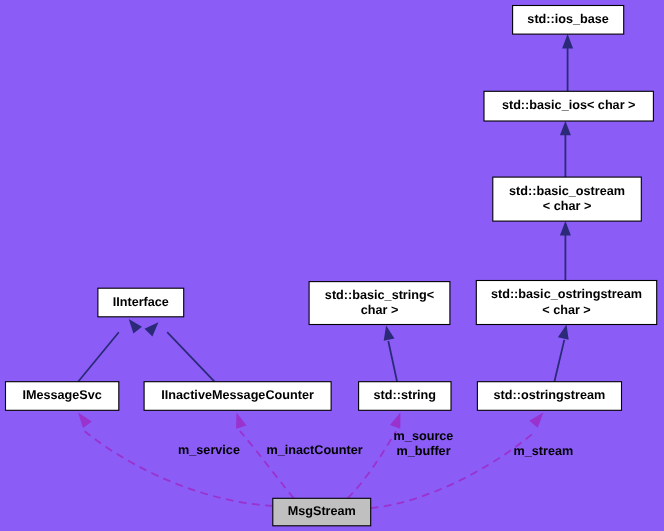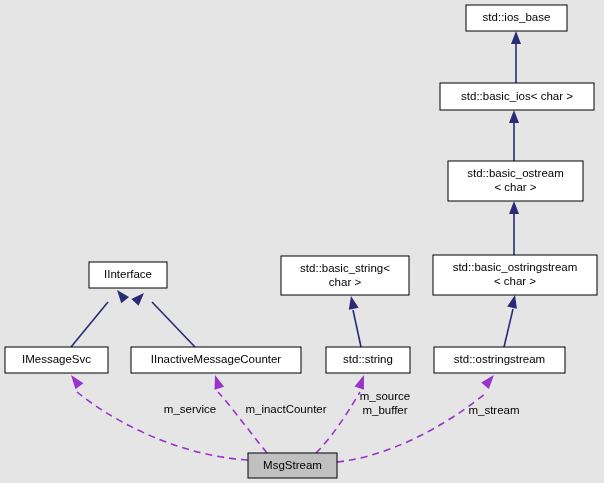--- a/index.html
+++ b/index.html
@@ -4,23 +4,24 @@
 <style>
   html, body {
     margin: 0;
     padding: 0;
     background: #ffffff;
   }
   #diagram-root {
     position: relative;
     width: 604px;
     height: 483px;
-    background: #e5e5e5;
+    background: #8b5cf6;
     font-family: "Liberation Sans", sans-serif;
     overflow: hidden;
+    font-weight: bold;
   }
   svg#uml-canvas {
     position: absolute;
     top: 0;
     left: 0;
     width: 604px;
     height: 483px;
     display: block;
   }
   .node-box {

